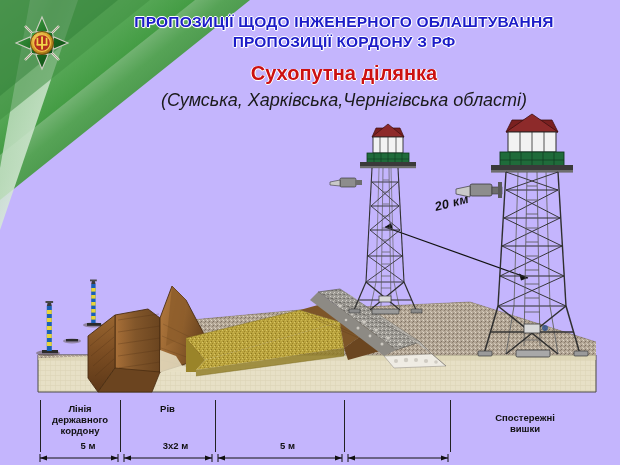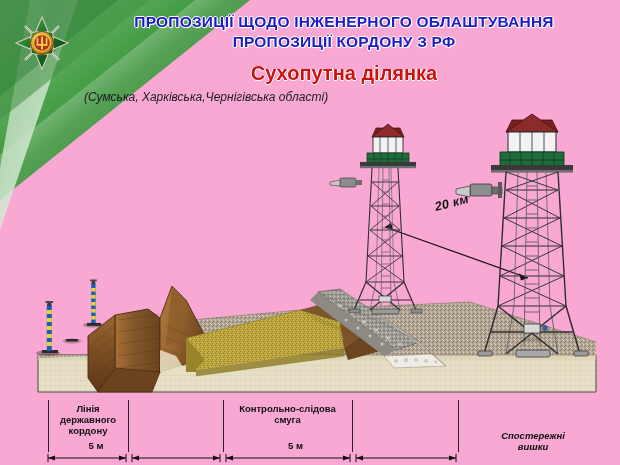--- a/index.html
+++ b/index.html
@@ -1,47 +1,47 @@
 <!DOCTYPE html>
 <html><head>
 <meta charset="utf-8">
 <style>
   html,body{margin:0;padding:0;background:#fff;}
   body{width:620px;height:465px;overflow:hidden;
        font-family:"Liberation Sans","DejaVu Sans",sans-serif;}
-  #root{position:relative;width:620px;height:465px;background:#f9a8d4;overflow:hidden;}
+  #root{position:relative;width:620px;height:465px;background:#c4b5fd;overflow:hidden;}
 
   
   .corner{position:absolute;left:0;top:0;width:300px;height:230px;overflow:hidden;pointer-events:none;}
 
   
   .emblem{position:absolute;left:14px;top:15px;width:56px;height:56px;}
 
   
   .title-main{position:absolute;left:84px;top:12px;width:520px;text-align:center;
       font-size:15.5px;font-weight:bold;line-height:20px;color:#1c1cc8;letter-spacing:.2px;
       text-shadow:0 1px 0 #fff,1px 0 0 #fff,-1px 0 0 #fff,0 -1px 0 #fff,1px 1px 1px rgba(255,255,255,.9);}
   .title-main .l2{display:block;}
   .title-sub{position:absolute;left:84px;top:62px;width:520px;text-align:center;
       font-size:20px;font-weight:bold;color:#cc1111;
       text-shadow:0 1px 0 #fff,1px 0 0 #fff,-1px 0 0 #fff;}
-  .title-regions{position:absolute;left:84px;top:90px;width:520px;text-align:left;
-      font-size:12px;font-style:italic;color:#1a1a1a;}
+  .title-regions{position:absolute;left:84px;top:90px;width:520px;text-align:center;
+      font-size:18px;font-style:italic;color:#1a1a1a;}
 
   
   .scene{position:absolute;left:0;top:110px;width:620px;height:290px;}
   .scene svg{display:block;}
 
   
   .dist-label{position:absolute;left:435px;top:200px;font-size:12.5px;font-weight:bold;
       font-style:italic;color:#111;transform:rotate(-14deg);transform-origin:left center;
       letter-spacing:.3px;}
 
   
-  .legend{position:absolute;left:0;top:400px;width:500px;height:65px;margin-left:8px;}
+  .legend{position:absolute;left:0;top:400px;width:500px;height:65px;}
   .legend .cells{position:absolute;left:0;top:0;width:620px;height:52px;}
   .cell{position:absolute;top:0;height:52px;box-sizing:border-box;
         display:flex;flex-direction:column;align-items:center;justify-content:flex-start;
         padding-top:3px;}
   .cell .lbl{font-size:9.5px;font-weight:bold;color:#111;line-height:11.2px;text-align:center;
         width:100%;}
   .cell .dim{position:absolute;bottom:1px;left:0;width:100%;text-align:center;
         font-size:9.5px;font-weight:bold;color:#111;padding-left:8px;}
   .vline{position:absolute;top:0;width:1px;height:52px;background:#222;}
   .dimbar{position:absolute;top:52px;width:620px;height:13px;}
@@ -495,25 +495,28 @@
       <div class="vline" style="left:40px;"></div>
       <div class="vline" style="left:120px;"></div>
       <div class="vline" style="left:215px;"></div>
       <div class="vline" style="left:344px;"></div>
       <div class="vline" style="left:450px;"></div>
 
       <div class="cell" style="left:40px;width:80px;">
         <div class="lbl">Лінія<br>державного<br>кордону</div>
         <div class="dim">5 м</div>
       </div>
+      <div class="cell" style="left:120px;width:95px;">
+        <div class="lbl">Рів</div>
+        <div class="dim">3х2 м</div>
+      </div>
       <div class="cell" style="left:215px;width:129px;">
-        <div class="lbl">Контрольно-слідова<br>смуга</div>
         <div class="dim">5 м</div>
       </div>
-      <div class="cell" style="left:450px;width:150px;justify-content:flex-end;padding-top:12px;font-style:italic;">
+      <div class="cell" style="left:450px;width:150px;justify-content:flex-start;padding-top:12px;">
         <div class="lbl">Спостережні<br>вишки</div>
         <div class="dim"></div>
       </div>
     </div>
 
     <div class="dimbar">
       <svg width="620" height="13" viewBox="0 0 620 13">
         <g stroke="#111" stroke-width="1">
           <line x1="40" y1="1" x2="40" y2="9"></line>
           <line x1="118" y1="1" x2="118" y2="9"></line>

